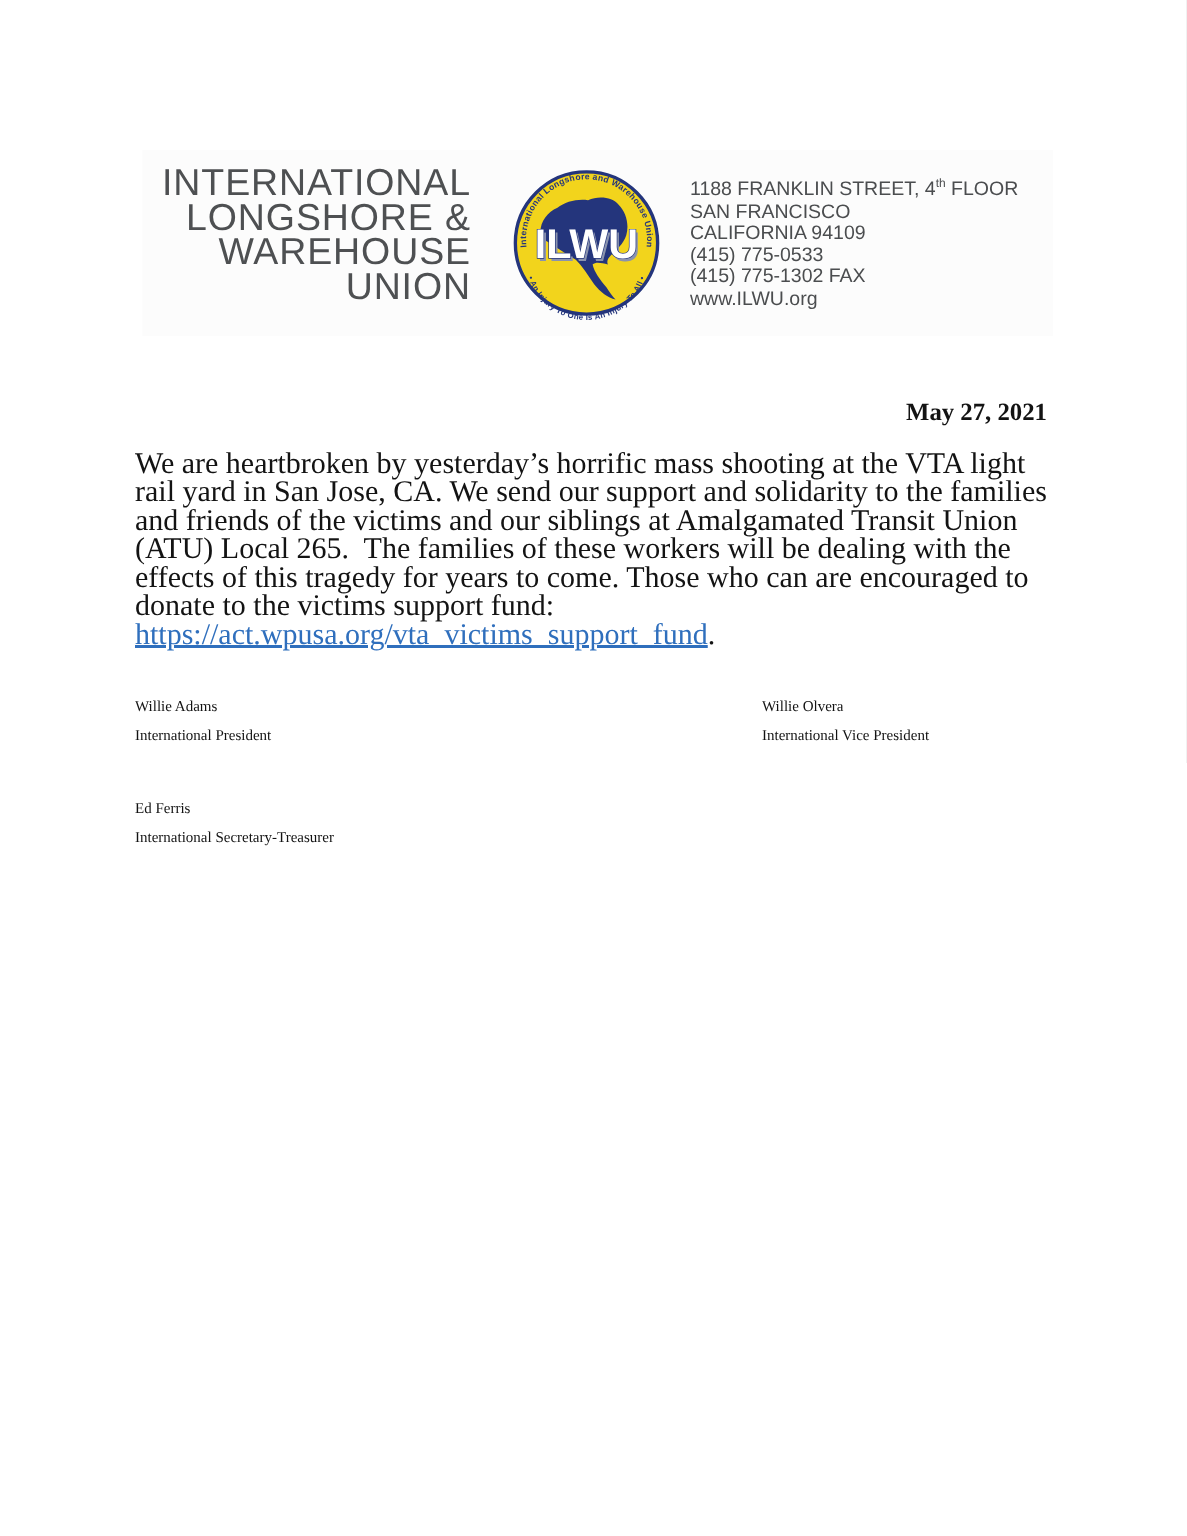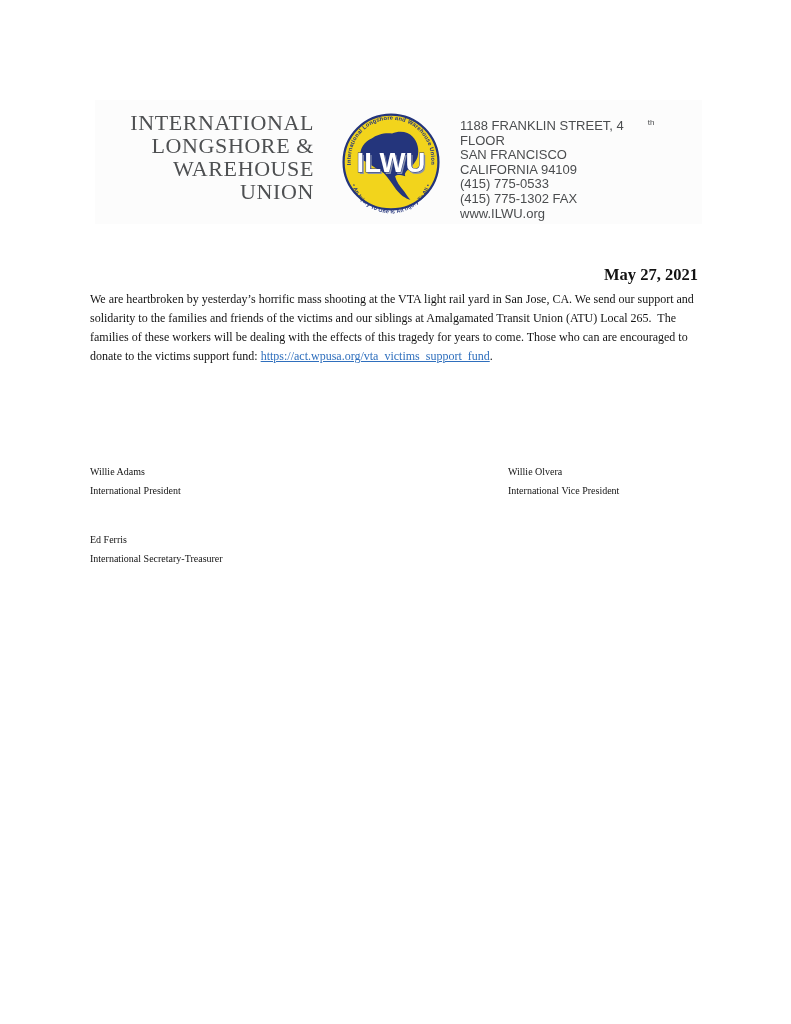--- a/index.html
+++ b/index.html
@@ -1,33 +1,33 @@
 <!DOCTYPE html>
 <html><head>
 <meta charset="utf-8">
 <style>
   html,body{margin:0;padding:0;background:#e8e8e8;}
   .page{position:relative;width:791px;height:1024px;background:#ffffff;overflow:hidden;
         font-family:"Liberation Serif",serif;color:#131313;margin:0 auto;}
   
   .letterhead{position:absolute;left:95px;top:100px;width:607px;height:124px;background:#fcfcfc;}
   .org-name{position:absolute;left:0;top:11px;width:219px;text-align:right;
-            font-family:Liberation Serif, serif;font-weight:400;
-            font-size:22px;line-height:23px;color:#4e5052;letter-spacing:0.6px;}
+            font-family:Liberation Sans, sans-serif;font-weight:400;
+            font-size:25px;line-height:23px;color:#4e5052;letter-spacing:0.6px;}
   .logo{position:absolute;left:245px;top:5px;width:102px;height:114px;}
   .logo svg{width:100%;height:100%;display:block;}
   .rim-text{font-family:"Liberation Sans",sans-serif;font-weight:bold;fill:#24357c;}
   .acronym{font-family:"Liberation Sans",sans-serif;font-weight:bold;}
   .address{position:absolute;left:365px;top:19px;
            font-family:"Liberation Sans",sans-serif;font-size:13px;line-height:14.6px;color:#4b4d4f;}
-  .address sup{font-size:8px;line-height:0;margin-left:24px;}
+  .address sup{font-size:8px;line-height:0;}
   
   .date-line{position:absolute;top:265px;right:93px;font-size:16.5px;font-weight:bold;}
   .para{margin:0;white-space:pre-wrap;}
-  .para-main{position:absolute;left:90px;top:290px;width:614px;font-size:12px;line-height:19px;}
+  .para-main{position:absolute;left:90px;top:300px;width:614px;font-size:20px;line-height:19px;}
   .para-slogan{position:absolute;left:90px;top:414px;font-size:15.5px;line-height:19px;}
   .link{color:#2f6fbd;text-decoration:underline;cursor:pointer;}
   .sig{position:absolute;font-size:10px;line-height:19px;}
   .sig-willie{left:90px;top:462px;}
   .sig-bobby{left:508px;top:462px;}
   .sig-ed{left:90px;top:530px;}
 </style>
 </head>
 <body>
 

